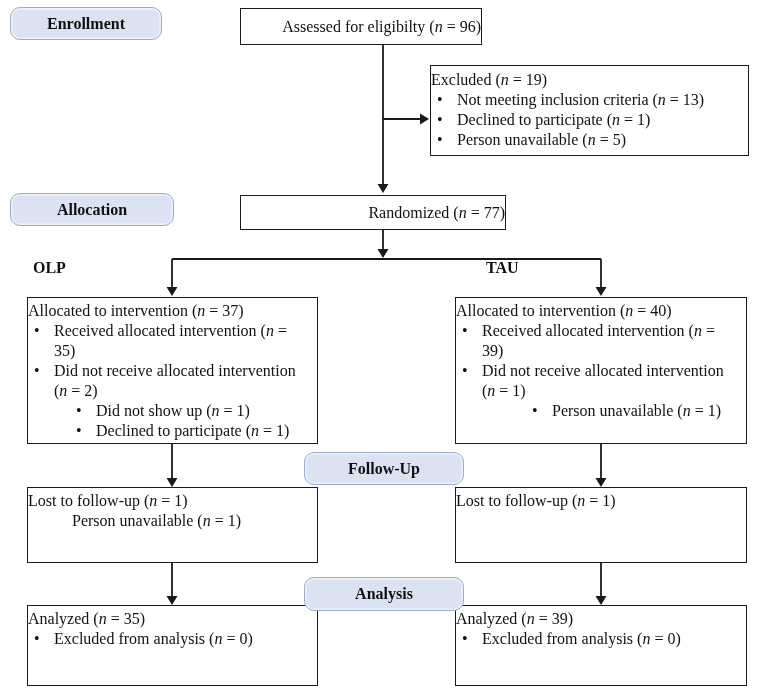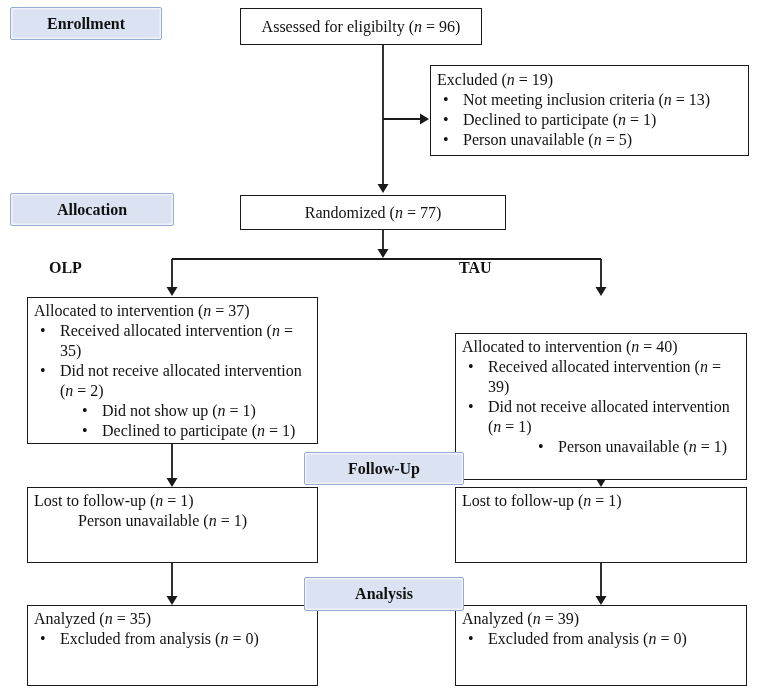--- a/index.html
+++ b/index.html
@@ -10,37 +10,37 @@
     color:#111; -webkit-font-smoothing:antialiased;
   }
   
   #arrows { position:absolute; left:0; top:0; width:762px; height:697px; z-index:1; }
   
   .box {
     position:absolute; z-index:2; background:#ffffff;
     border:1.6px solid #1a1a1a; box-sizing:border-box;
     font-size:16px; line-height:20px;
   }
-  .box.pad { padding:3px 14px 3px 6px; }
-  .box.center { display:flex; align-items:center; justify-content:center; padding:0 0; }
+  .box.pad { padding:3px 14px 3px 0; }
+  .box.center { display:flex; align-items:center; justify-content:flex-end; padding:0 0; }
   .ln { display:block; }
   .b1 { padding-left:26px; position:relative; }
   .b1 > .blt { position:absolute; left:6px; top:0; }
   .b2 { padding-left:68px; position:relative; }
   .b2 > .blt { position:absolute; left:48px; top:0; }
   .b2w { padding-left:96px; position:relative; }
   .b2w > .blt { position:absolute; left:76px; top:0; }
   .ind { padding-left:44px; }
-  .pt16 { padding-top:16px;margin-top:36px; }
+  .pt16 { padding-top:16px; }
   .pt10 { padding-top:10px; }
   .pt17 { padding-top:17px; }
   
   .stage {
     position:absolute; z-index:3; box-sizing:border-box;
-    background:#dbe3f2; border:1.6px solid #96add3; border-radius:2px;
+    background:#dbe3f2; border:1.6px solid #96add3; border-radius:10px;
     display:flex; align-items:center; justify-content:center;
     font-weight:bold; font-size:16px; color:#111;
     box-shadow:inset 0 0 0 1.5px rgba(255,255,255,.55);
   }
   
   .arm {
     position:absolute; z-index:2; font-weight:bold; font-size:16px; color:#111;
   }
 </style>
 </head>
@@ -108,24 +108,24 @@
   <div class="stage" style="left:10px;top:193px;width:164px;height:33px;">
     <span>Allocation</span>
   </div>
   <div class="stage" style="left:304px;top:452px;width:160px;height:33px;">
     <span>Follow-Up</span>
   </div>
   <div class="stage" style="left:304px;top:577px;width:160px;height:34px;">
     <span>Analysis</span>
   </div>
 
-  <div class="arm" style="left:49px;top:259px;">
+  <div class="arm" style="left:33px;top:259px;">
     <span>OLP</span>
   </div>
-  <div class="arm" style="left:459px;top:259px;">
+  <div class="arm" style="left:486px;top:259px;">
     <span>TAU</span>
   </div>
 
   <div class="box center" style="left:240px;top:8px;width:242px;height:37px;">
       <div class="ln h">Assessed for eligibilty (<i>n</i> = 96)</div>
     </div>
 
   <div class="box pad" style="left:430px;top:65px;width:319px;height:91px;padding-top:4px;">
       <div class="ln h">Excluded (<i>n</i> = 19)</div>
       <div class="ln b1"><span class="blt">•</span><span>Not meeting inclusion criteria (<i>n</i> = 13)</span></div>

